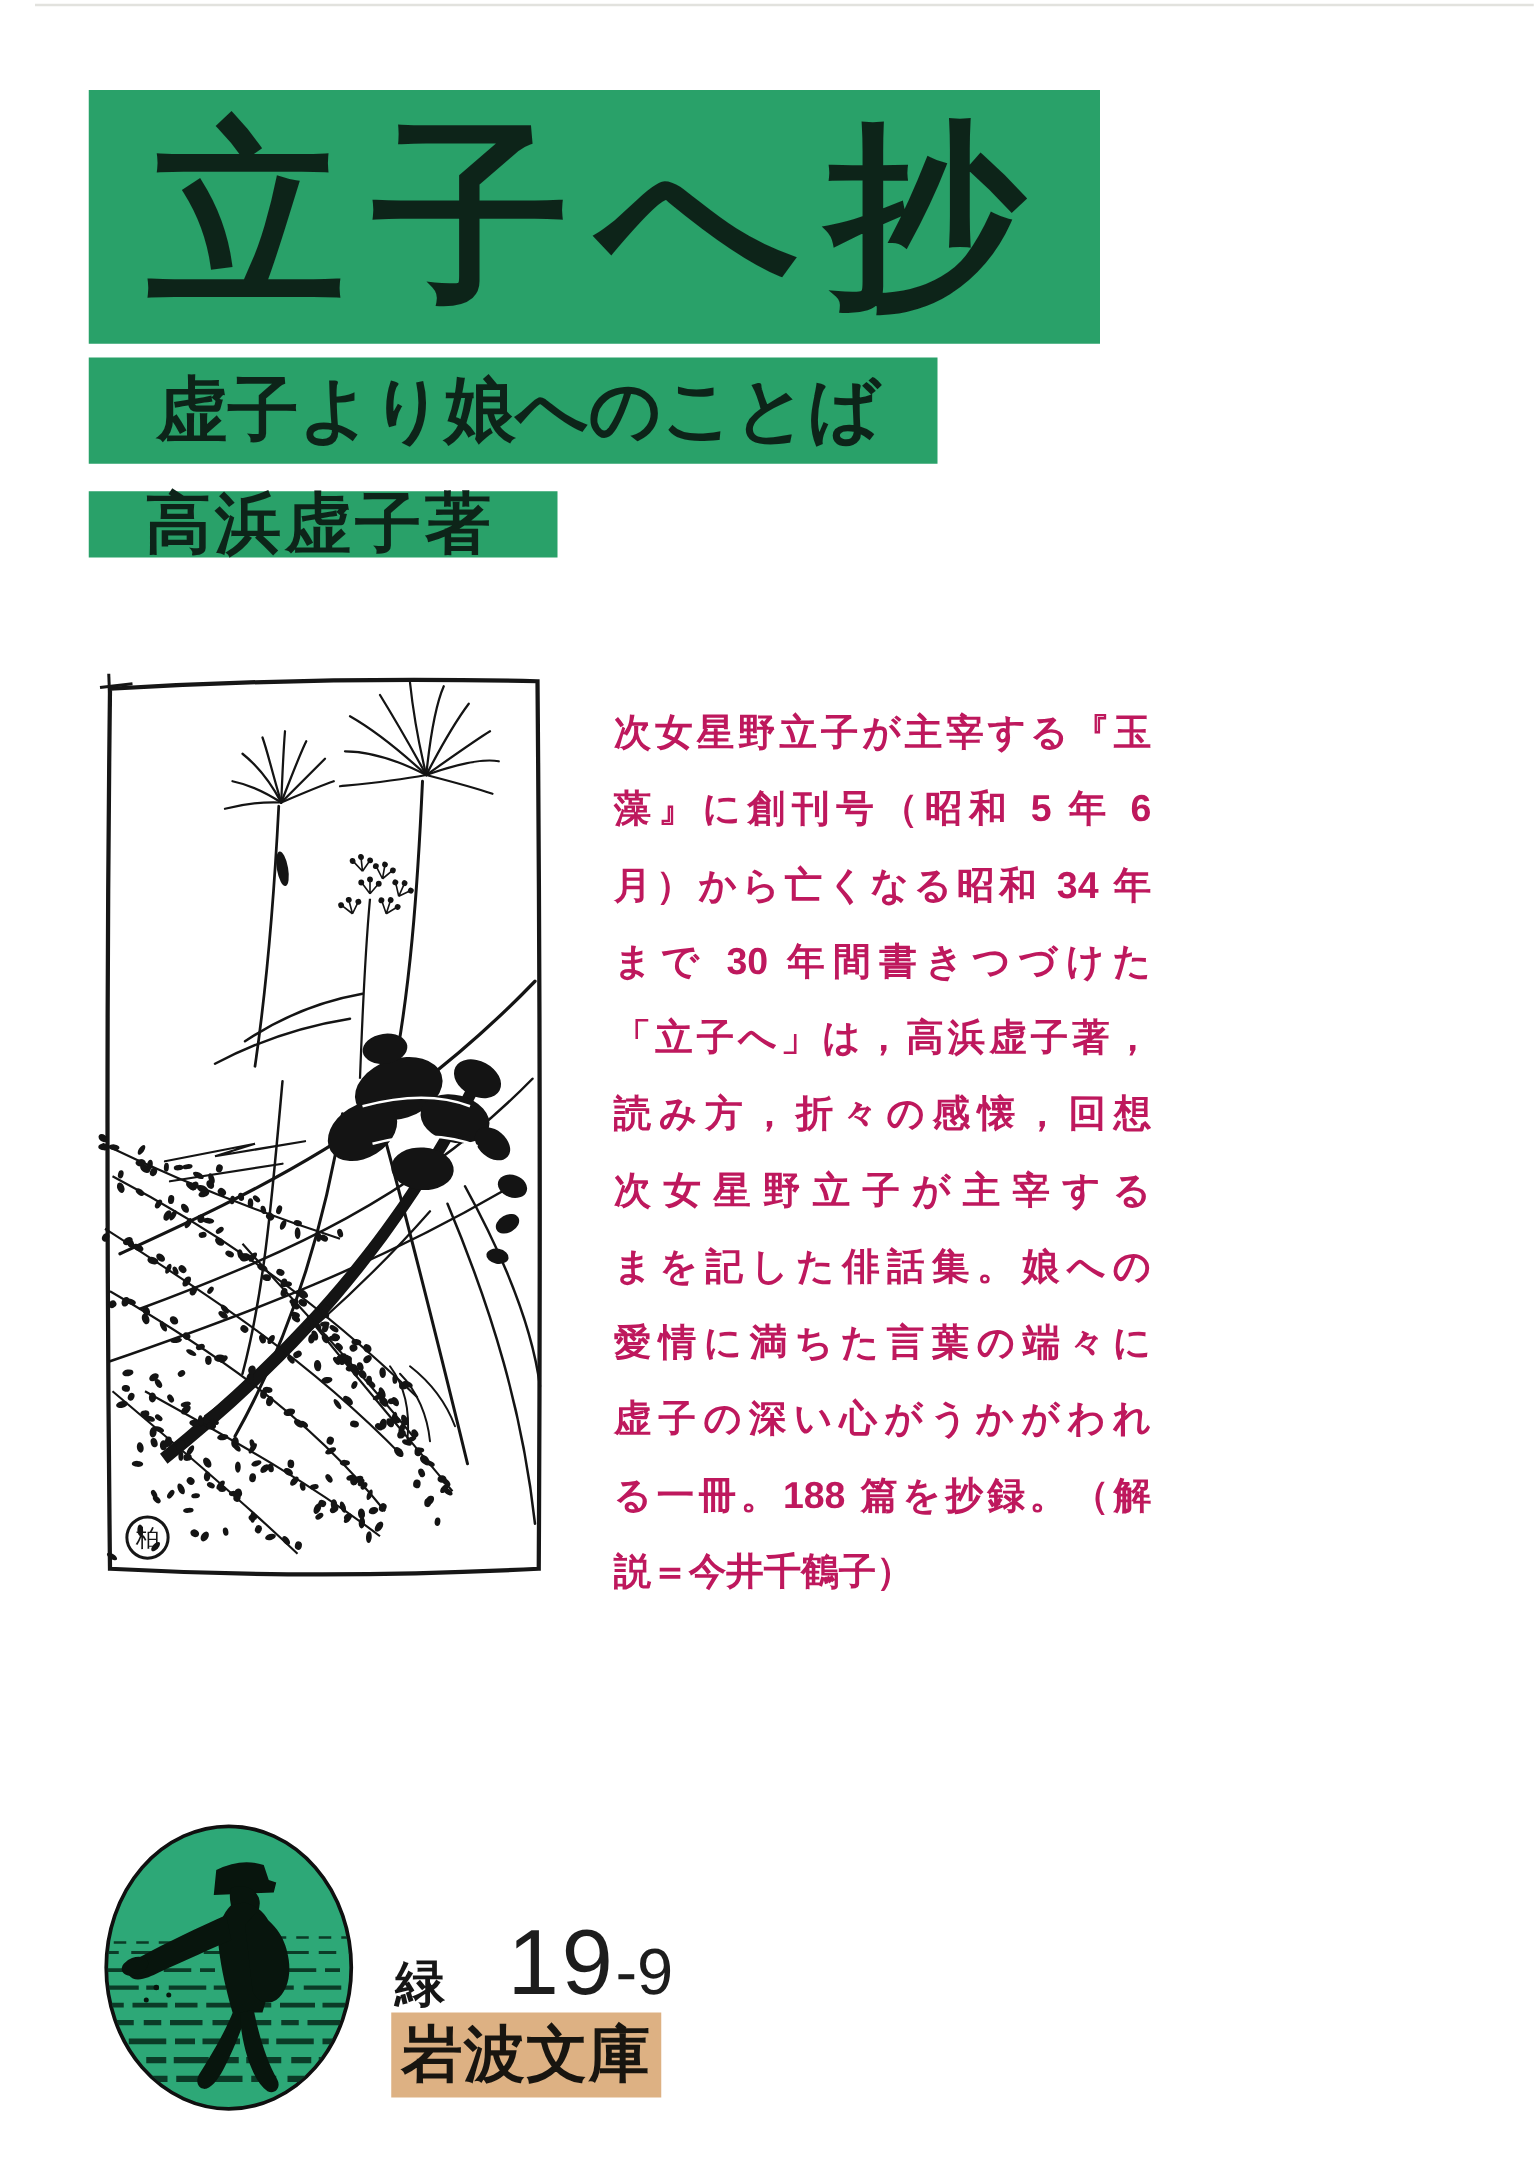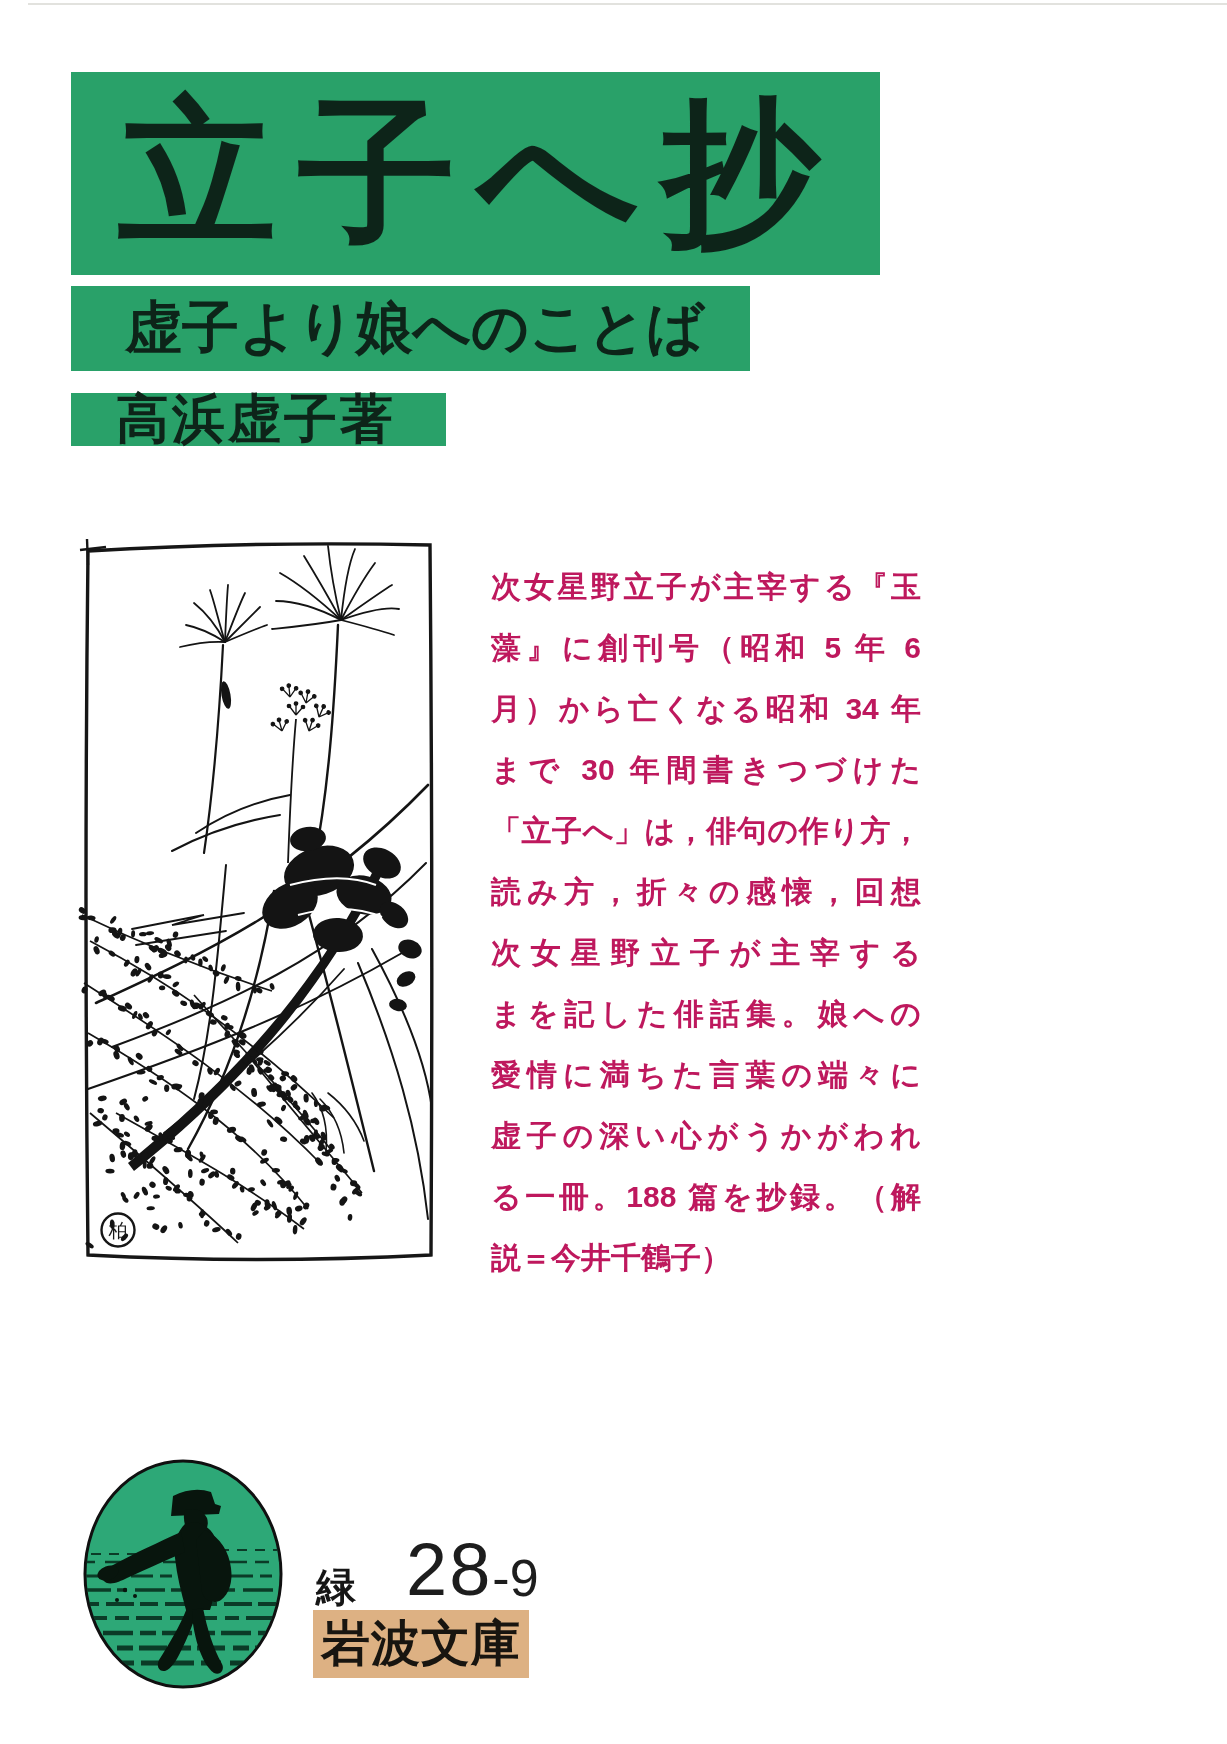--- a/index.html
+++ b/index.html
@@ -445,21 +445,21 @@
         <text x="42" y="704" font-size="19" text-anchor="middle" fill="#161616">柏</text>
       </g>
     </svg>
   </div>
 
   <div class="description">
     <div class="dline">次女星野立子が主宰する『玉</div>
     <div class="dline">藻』に創刊号（昭和 5 年 6</div>
     <div class="dline">月）から亡くなる昭和 34 年</div>
     <div class="dline">まで 30 年間書きつづけた</div>
-    <div class="dline">「立子へ」は，俳句の作り方，</div>
+    <div class="dline">「立子へ」は，高浜虚子著，</div>
     <div class="dline">読み方，折々の感懐，回想</div>
     <div class="dline">次女星野立子が主宰する</div>
     <div class="dline">まを記した俳話集。娘への</div>
     <div class="dline">愛情に満ちた言葉の端々に</div>
     <div class="dline">虚子の深い心がうかがわれ</div>
     <div class="dline">る一冊。188 篇を抄録。（解</div>
     <div class="dline">説＝今井千鶴子）</div>
   </div>
 
   <div class="logo">
@@ -494,19 +494,19 @@
         <path d="M122,150 C126,170 132,190 141,206 C144,212 139,218 133,215 C126,210 121,200 117,188 C113,175 111,162 111,152 Z"></path>
         <circle cx="44" cy="132" r="2.2"></circle>
           <circle cx="54" cy="138" r="2"></circle>
           <circle cx="36" cy="142" r="2"></circle>
       </g>
     </svg>
   </div>
 
   <div class="series-label">緑</div>
   <div class="catalog">
-    <span class="catalog-number">28</span>
+    <span class="catalog-number">19</span>
       <span class="catalog-suffix">-9</span>
   </div>
   <div class="publisher-band">
     <span class="publisher-text">岩波文庫</span>
   </div>
 </div>
 
 </body></html>

